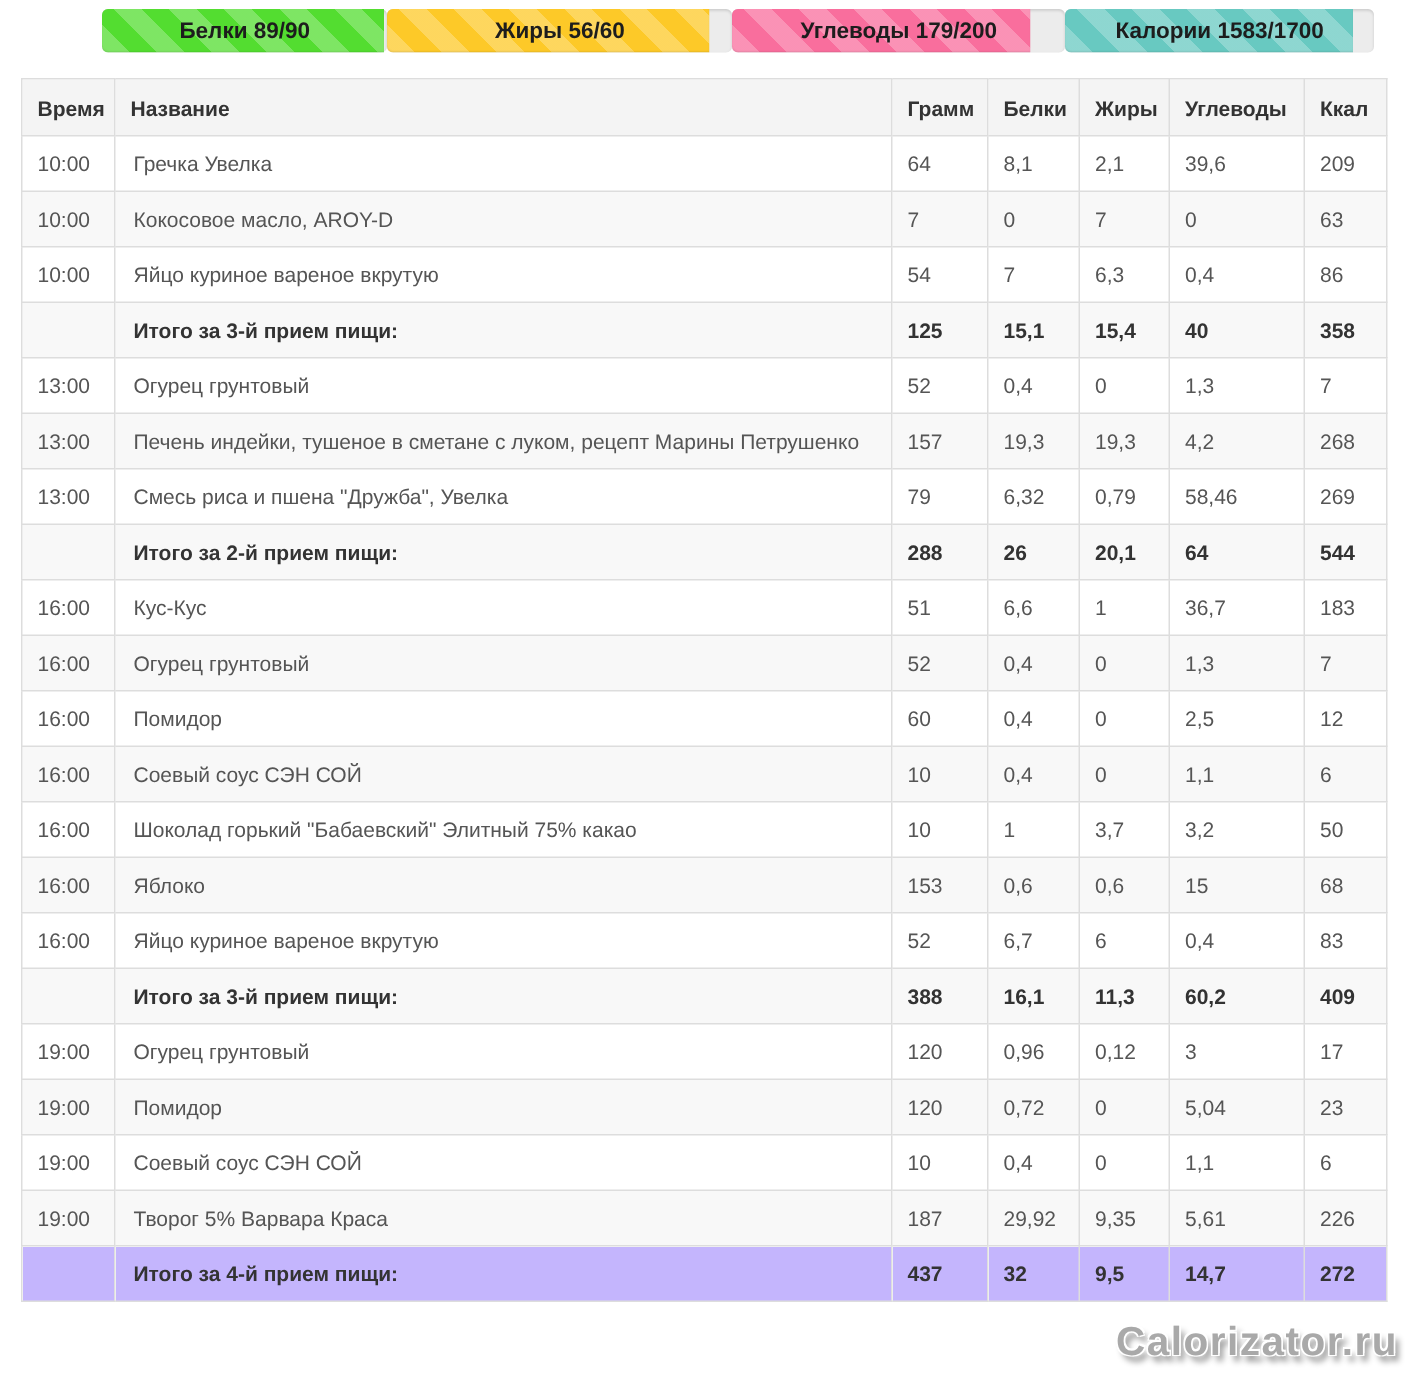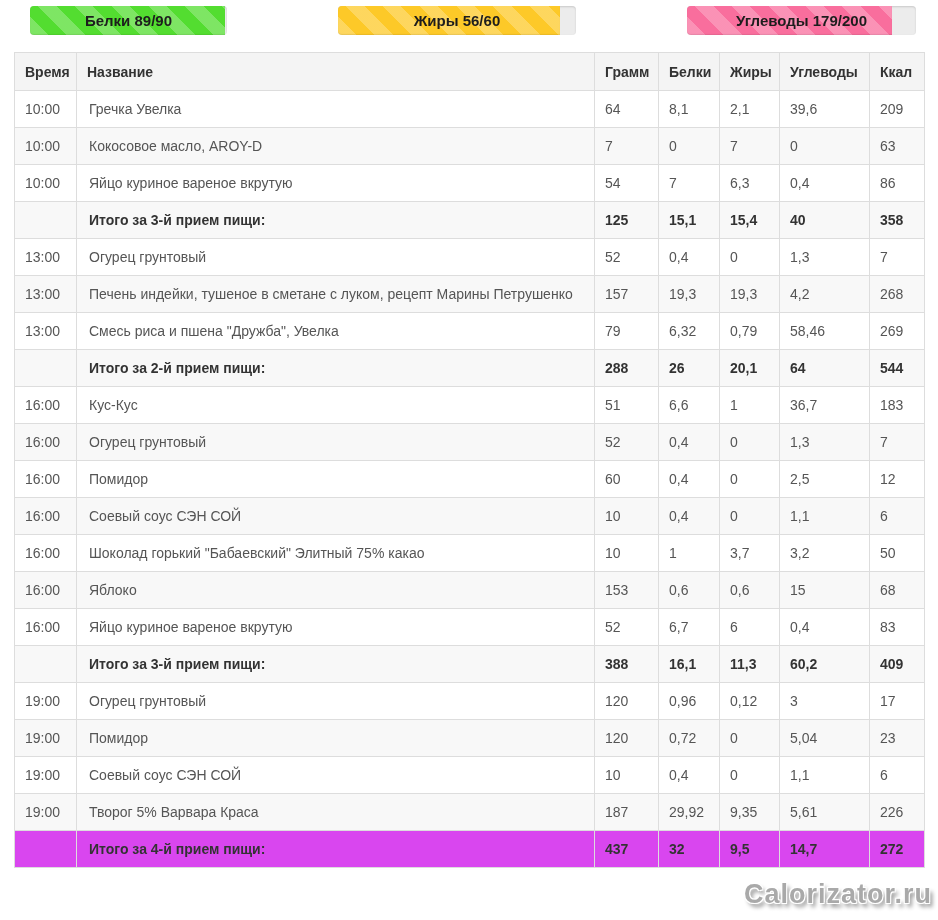--- a/index.html
+++ b/index.html
@@ -9,21 +9,21 @@
   }
   
   .badges{
     display:flex;justify-content:space-between;align-items:flex-start;
     padding:6px 22px 0 30px;height:30px;box-sizing:border-box;
   }
   .track{
     position:relative;height:29px;border-radius:4px;background:#ececec;
     box-shadow:inset 0 1px 2px rgba(0,0,0,.15);
   }
-  .track:nth-child(1){width:197px;}
+  .track:nth-child(1){width:197px;margin-left:38px;}
   .track:nth-child(2){width:238px;}
   .track:nth-child(3){width:210px;padding-left:19px;}
   .track:nth-child(4){width:213px;}
   .fill{
     position:absolute;left:0;top:0;bottom:0;border-radius:4px 0 0 4px;
     background-image:repeating-linear-gradient(45deg,
       rgba(255,255,255,.25) 0px, rgba(255,255,255,.25) 13px,
       rgba(255,255,255,0) 13px, rgba(255,255,255,0) 26px);
     box-shadow:inset 0 -1px 1px rgba(0,0,0,.08);
   }
@@ -37,21 +37,21 @@
     margin:22px 14px 0 14px;
   }
   .diary th,.diary td{
     border:1px solid #ddd;padding:0 10px;font-size:14px;text-align:left;
     vertical-align:middle;white-space:nowrap;overflow:hidden;
   }
   .diary th{height:37px;background:#f4f4f4;color:#333;font-weight:bold;}
   .diary td{height:36px;color:#555;}
   .diary td:nth-child(2){padding-left:12px;}
   .diary tbody tr:nth-child(even){background:#f8f8f8;}
-  .diary tr.subtotal{background:#d946ef;}
+  .diary tr.subtotal{background:#c4b5fd;}
   .diary tr.subtotal td{font-weight:bold;color:#333;}
   .diary tr.total td{font-weight:bold;color:#222;}
   
   .watermark{
     position:absolute;right:6px;bottom:10px;
     font-weight:bold;font-size:27px;letter-spacing:1px;color:#a9a9a9;
     text-shadow:-1px -1px 0 #fff,1px -1px 0 #fff,-1px 1px 0 #fff,
                  1px 1px 0 #ffffff,3px 4px 4px rgba(0,0,0,.45);
     pointer-events:none;
   }
@@ -64,20 +64,24 @@
       <div class="fill" style="width: 98.9%; background-color: rgb(83, 221, 48);"></div>
       <span class="blabel">Белки 89/90</span>
     </div>
     <div class="track">
       <div class="fill" style="width: 93.3%; background-color: rgb(253, 201, 40);"></div>
       <span class="blabel">Жиры 56/60</span>
     </div>
     <div class="track">
       <div class="fill" style="width: 89.5%; background-color: rgb(249, 110, 157);"></div>
       <span class="blabel">Углеводы 179/200</span>
+    </div>
+    <div class="track">
+      <div class="fill" style="width: 93.1%; background-color: rgb(104, 201, 193);"></div>
+      <span class="blabel">Калории 1583/1700</span>
     </div>
   </div>
 
 <table class="diary">
   <colgroup>
     <col style="width:62px">
       <col style="width:518px">
       <col style="width:64px">
     <col style="width:61px">
       <col style="width:60px">

